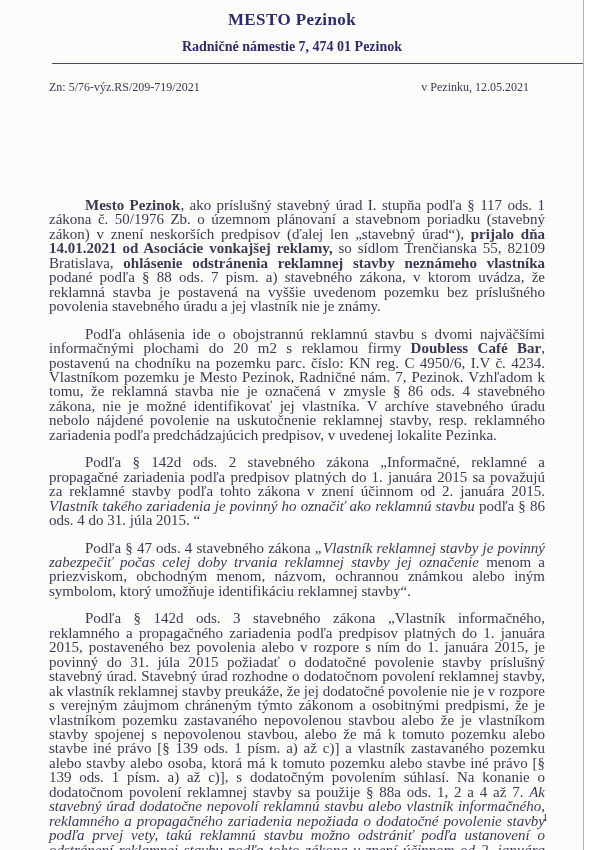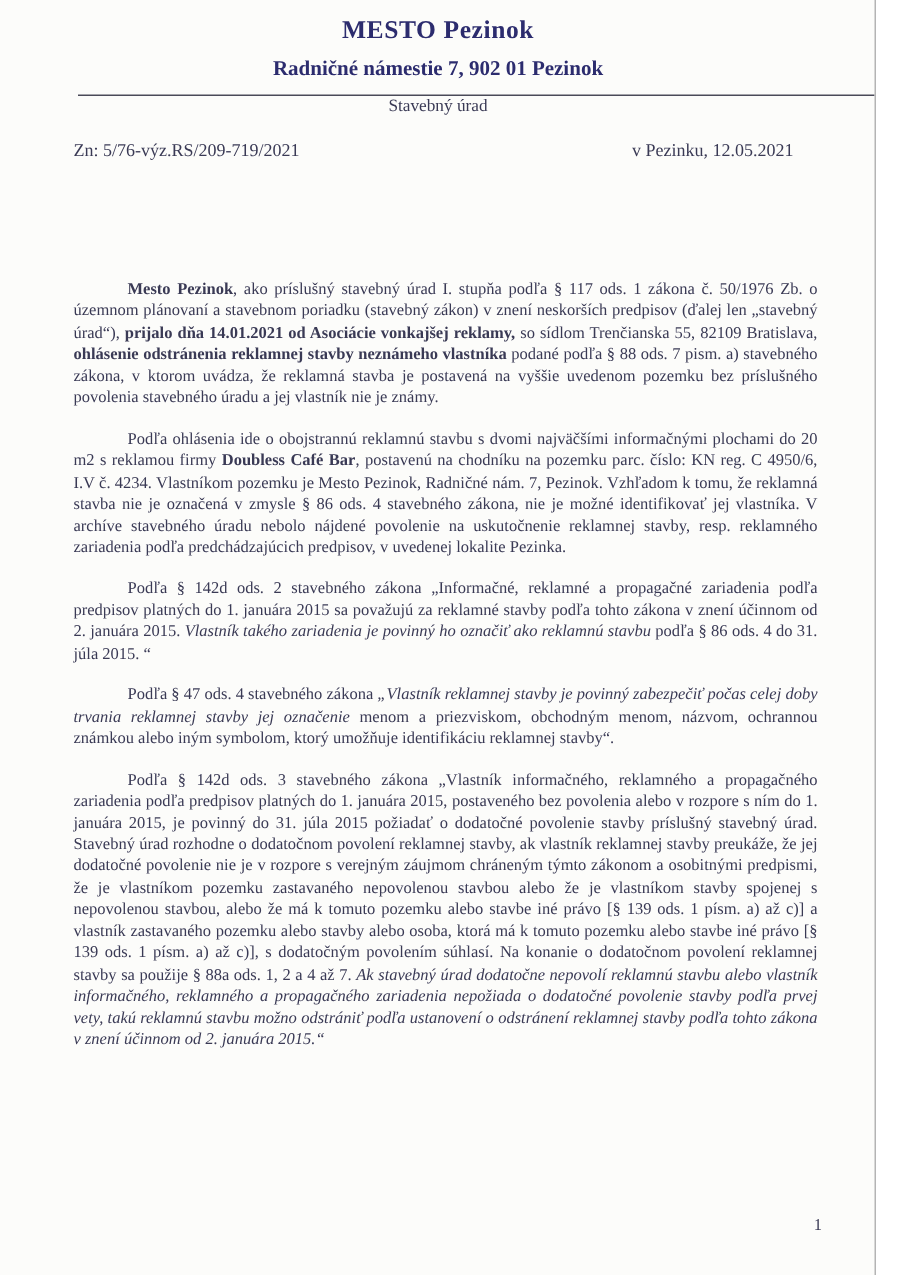--- a/index.html
+++ b/index.html
@@ -38,22 +38,22 @@
   }
   .doc-title{
     position:absolute;top:139px;left:52px;width:496px;
     text-align:center;font-weight:700;font-size:12.4px;
     line-height:16.5px;color:var(--body);
     letter-spacing:0.2px;
   }
   .body-text{position:absolute;top:186px;left:49px;width:496px;}
   .body-text p{
     text-align:justify;text-indent:36px;
-    font-size:11px;line-height:14.45px;
-    margin:0 0 13px 0;color:var(--body);
+    font-size:15px;line-height:14.45px;
+    margin:12px 0 13px 0;color:var(--body);
   }
   .run-regular{font-weight:400;font-style:normal;}
   .run-bold{font-weight:700;}
   .run-italic{}
   .run-bolditalic{font-weight:400;font-style:italic;}
   .page-number{
     position:absolute;top:811px;left:0;width:548px;
     text-align:right;font-size:11px;color:var(--body);
   }
   .scan-artifact{
@@ -61,23 +61,22 @@
     background:var(--scan-line);
   }
 </style>
 </head>
 <body>
 
 <div class="page">
 
   <div class="letterhead">
     <div class="city">MESTO Pezinok</div>
-    <div class="address">Radničné námestie 7,  902 01 Pezinok</div>
+    <div class="address">Radničné námestie 7,  474 01 Pezinok</div>
     <div class="divider"></div>
-    <div class="department">Stavebný úrad</div>
     <div class="ref-row">
       <span>Zn: 5/76-výz.RS/209-719/2021</span>
       <span>v Pezinku, 12.05.2021</span>
     </div>
   </div>
 
 
   <div class="body-text">
     <p><span class="run-bold">Mesto Pezinok</span><span class="run-regular">, ako príslušný stavebný úrad I. stupňa podľa § 117 ods. 1 zákona č. 50/1976 Zb. o územnom plánovaní a stavebnom poriadku (stavebný zákon) v znení neskorších predpisov (ďalej len „stavebný úrad“), </span><span class="run-bold">prijalo dňa 14.01.2021 od Asociácie vonkajšej reklamy,</span><span class="run-regular"> so sídlom Trenčianska 55, 82109 Bratislava, </span><span class="run-bold">ohlásenie odstránenia reklamnej stavby neznámeho vlastníka</span><span class="run-regular"> podané podľa § 88 ods. 7 pism. a) stavebného zákona, v ktorom uvádza, že reklamná stavba je postavená na vyššie uvedenom pozemku bez príslušného povolenia stavebného úradu a jej vlastník nie je známy.</span></p>
     <p><span class="run-regular">Podľa ohlásenia ide o obojstrannú reklamnú stavbu s dvomi najväčšími informačnými plochami do 20 m2 s reklamou firmy </span><span class="run-bold">Doubless Café Bar</span><span class="run-regular">, postavenú na chodníku na pozemku parc. číslo: KN reg. C 4950/6, I.V č. 4234. Vlastníkom pozemku je Mesto Pezinok, Radničné nám. 7, Pezinok. Vzhľadom k tomu, že reklamná stavba nie je označená v zmysle § 86 ods. 4 stavebného zákona, nie je možné identifikovať jej vlastníka. V archíve stavebného úradu nebolo nájdené povolenie na uskutočnenie reklamnej stavby, resp. reklamného zariadenia podľa predchádzajúcich predpisov, v uvedenej lokalite Pezinka.</span></p>

